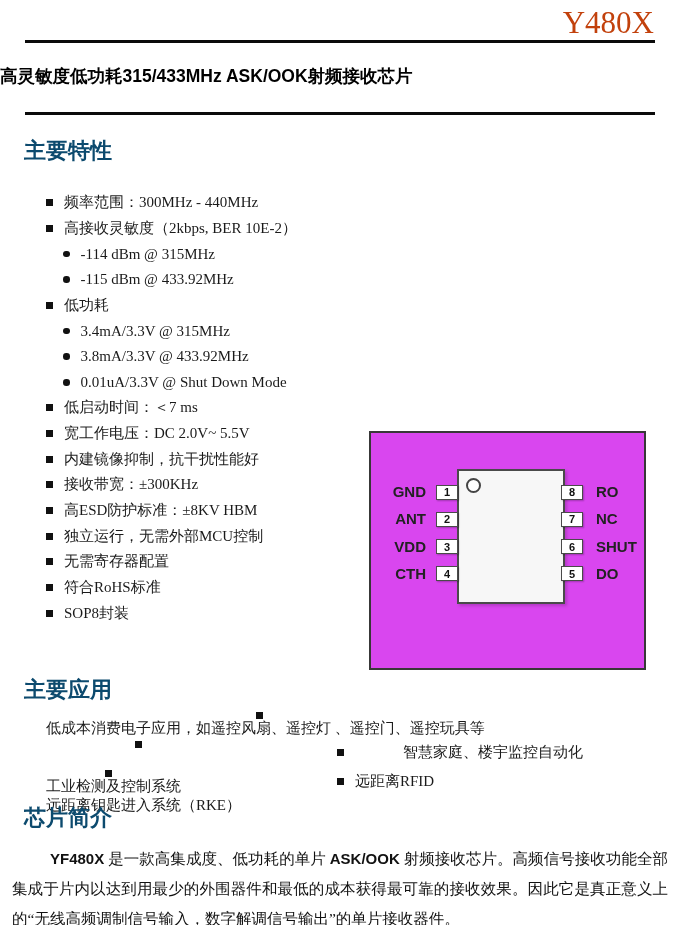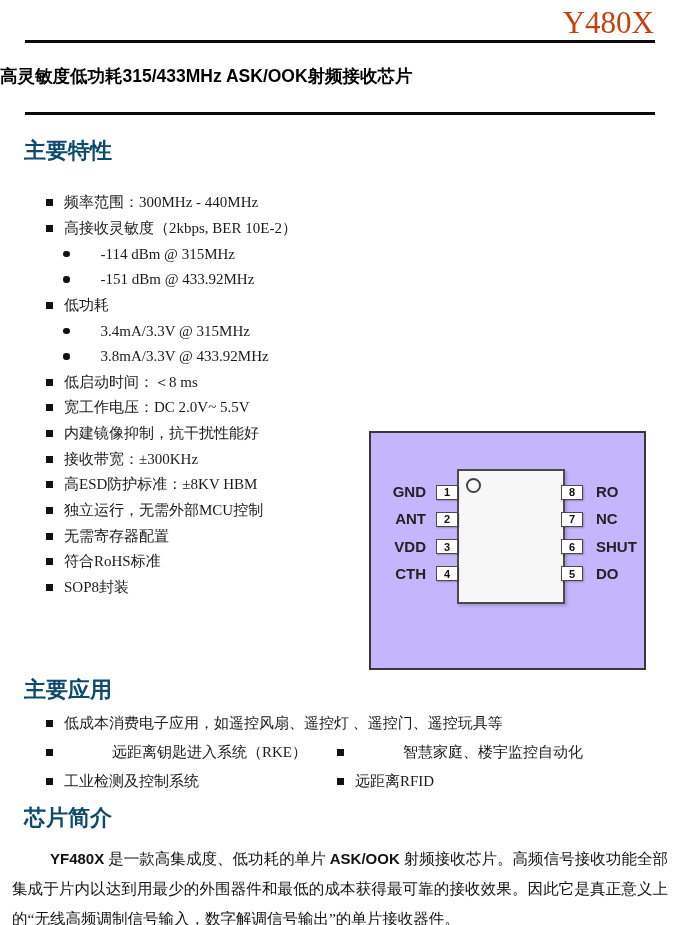--- a/index.html
+++ b/index.html
@@ -28,27 +28,27 @@
     position:absolute; left:24px;
     font-family:"Liberation Sans","DejaVu Sans",sans-serif;
     font-weight:bold; font-size:22px; line-height:28px; color:#0c4a6e;
   }
   .h-features { top:137px; }
   .h-apps     { top:676px; }
   .h-intro    { top:804px; }
   
   .feature-list { position:absolute; left:46px; top:190px; width:330px; }
   .f-row { display:flex; align-items:center; height:25.65px; font-size:15px; white-space:nowrap; }
-  .f-row.lv2 { padding-left:17px;gap:20px; }
+  .f-row.lv2 { padding-left:17px; }
   .sq  { flex:0 0 auto; width:7px; height:7px; background:#111; margin-right:11px; }
   .dot { flex:0 0 auto; width:6.5px; height:6.5px; background:#111; border-radius:50%; margin-right:11px; }
   
   .diagram-box {
     position:absolute; left:369px; top:431px; width:277px; height:239px;
-    border:2px solid #383838; background:#c4b5fd;
+    border:2px solid #383838; background:#d946ef;
   }
   .chip-body {
     position:absolute; left:86px; top:36px; width:108px; height:135px;
     background:#f7f7f7; border:2px solid #4a4a4a;
     box-shadow:2px 2px 3px rgba(0,0,0,.18);
   }
   .pin1-dot {
     position:absolute; left:95px; top:45px; width:15px; height:15px;
     border:2px solid #444; border-radius:50%; background:#fff;
   }
@@ -61,21 +61,21 @@
   .pin-stub {
     position:absolute; width:22px; height:15px; background:#fff;
     border:1.6px solid #4a4a4a; box-shadow:1px 1px 1.5px rgba(0,0,0,.25);
     display:flex; align-items:center; justify-content:center;
     font-family:"Liberation Sans","DejaVu Sans",sans-serif; font-weight:bold; font-size:11px; color:#111;
   }
   .pin-stub.left  { left:65px; }
   .pin-stub.right { left:190px; }
   
   .app-item { position:absolute; display:flex; align-items:center; height:22px; font-size:15px; white-space:nowrap; }
-  .col-l { left:46px; }
+  .col-l { left:46px;flex-direction:column; }
   .col-r { left:337px; }
   .r1 { top:712px; } .r2 { top:741px;gap:48px; } .r3 { top:770px; }
   
   .intro-p {
     position:absolute; left:12px; right:12px; top:844px;
     font-size:15.5px; line-height:30px; text-align:justify; text-indent:38px; color:#111;
   }
   .intro-p .b {
     font-family:"Liberation Sans","DejaVu Sans",sans-serif;
     font-weight:bold; font-size:15px;
@@ -100,37 +100,41 @@
       <div class="f-row lv1">
         <span class="sq"></span>
         <span>高接收灵敏度（2kbps, BER 10E-2）</span>
       </div>
       <div class="f-row lv2">
         <span class="dot"></span>
         <span>-114 dBm @ 315MHz</span>
       </div>
       <div class="f-row lv2">
         <span class="dot"></span>
-        <span>-151 dBm @ 433.92MHz</span>
+        <span>-115 dBm @ 433.92MHz</span>
       </div>
       <div class="f-row lv1">
         <span class="sq"></span>
         <span>低功耗</span>
       </div>
       <div class="f-row lv2">
         <span class="dot"></span>
         <span>3.4mA/3.3V @ 315MHz</span>
       </div>
       <div class="f-row lv2">
         <span class="dot"></span>
         <span>3.8mA/3.3V @ 433.92MHz</span>
       </div>
-      <div class="f-row lv1">
-        <span class="sq"></span>
-        <span>低启动时间：＜8 ms</span>
+      <div class="f-row lv2">
+        <span class="dot"></span>
+        <span>0.01uA/3.3V @ Shut Down Mode</span>
+      </div>
+      <div class="f-row lv1">
+        <span class="sq"></span>
+        <span>低启动时间：＜7 ms</span>
       </div>
       <div class="f-row lv1">
         <span class="sq"></span>
         <span>宽工作电压：DC 2.0V~ 5.5V</span>
       </div>
       <div class="f-row lv1">
         <span class="sq"></span>
         <span>内建镜像抑制，抗干扰性能好</span>
       </div>
       <div class="f-row lv1">

